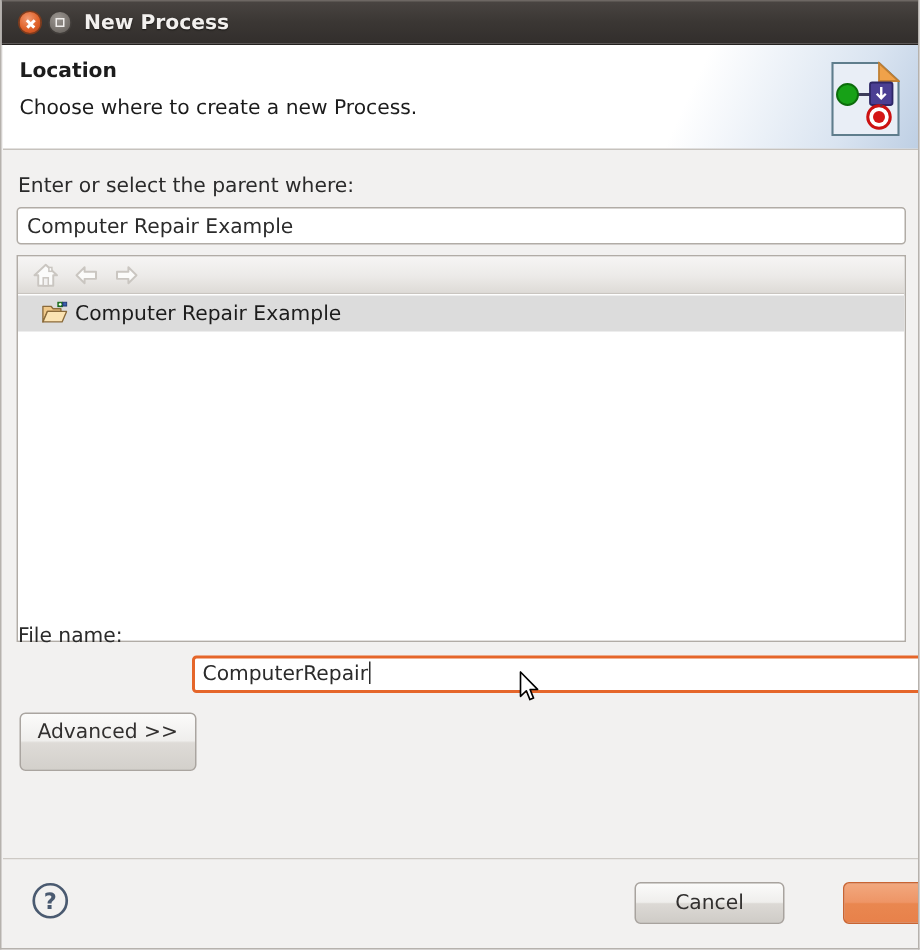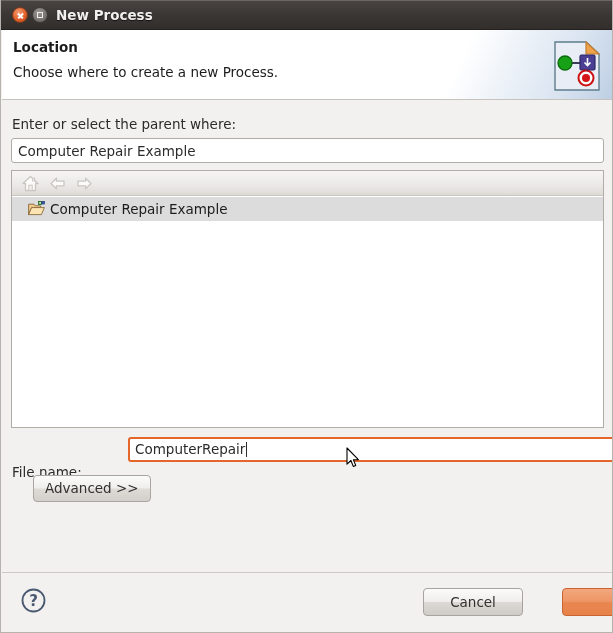--- a/index.html
+++ b/index.html
@@ -205,21 +205,20 @@
     position: absolute;
     left: 38px; top: 0;
   }
 
   
   #lbl-filename {
     position: absolute;
     left: 11px; top: 416px;
     font-size: 13.5px;
     color: #2b2b2b;
-    margin-top: 48px;
   }
   #filename-input {
     position: absolute;
     left: 87px; top: 437px;
     width: 516px; height: 25px;
     box-sizing: border-box;
     background: #ffffff;
     border: 2px solid #e5662a;
     border-radius: 3px;
     padding: 0 5px;
@@ -237,32 +236,31 @@
     height: 15px;
     background: #2b2b2b;
     vertical-align: -3px;
     margin-left: 1px;
   }
 
   
   #btn-advanced {
     position: absolute;
     left: 12px; top: 475px;
-    height: 27px;
+    height: 39px;
     padding: 0 11px;
     box-sizing: border-box;
     background: linear-gradient(to bottom, #fbfbfa 0%, #efeeec 48%, #dedbd7 52%, #d3d0cb 100%);
     border: 1px solid #aaa5a0;
     border-radius: 4px;
     font-family: "DejaVu Sans", "Liberation Sans", sans-serif;
     font-size: 13.5px;
     color: #32302f;
     line-height: 25px;
     cursor: default;
-    margin-left: 20px;
   }
 
   
   #footer-sep {
     position: absolute;
     left: 1px; top: 572px;
     width: 611px; height: 1px;
     background: #cdc9c4;
   }
   #footer {

